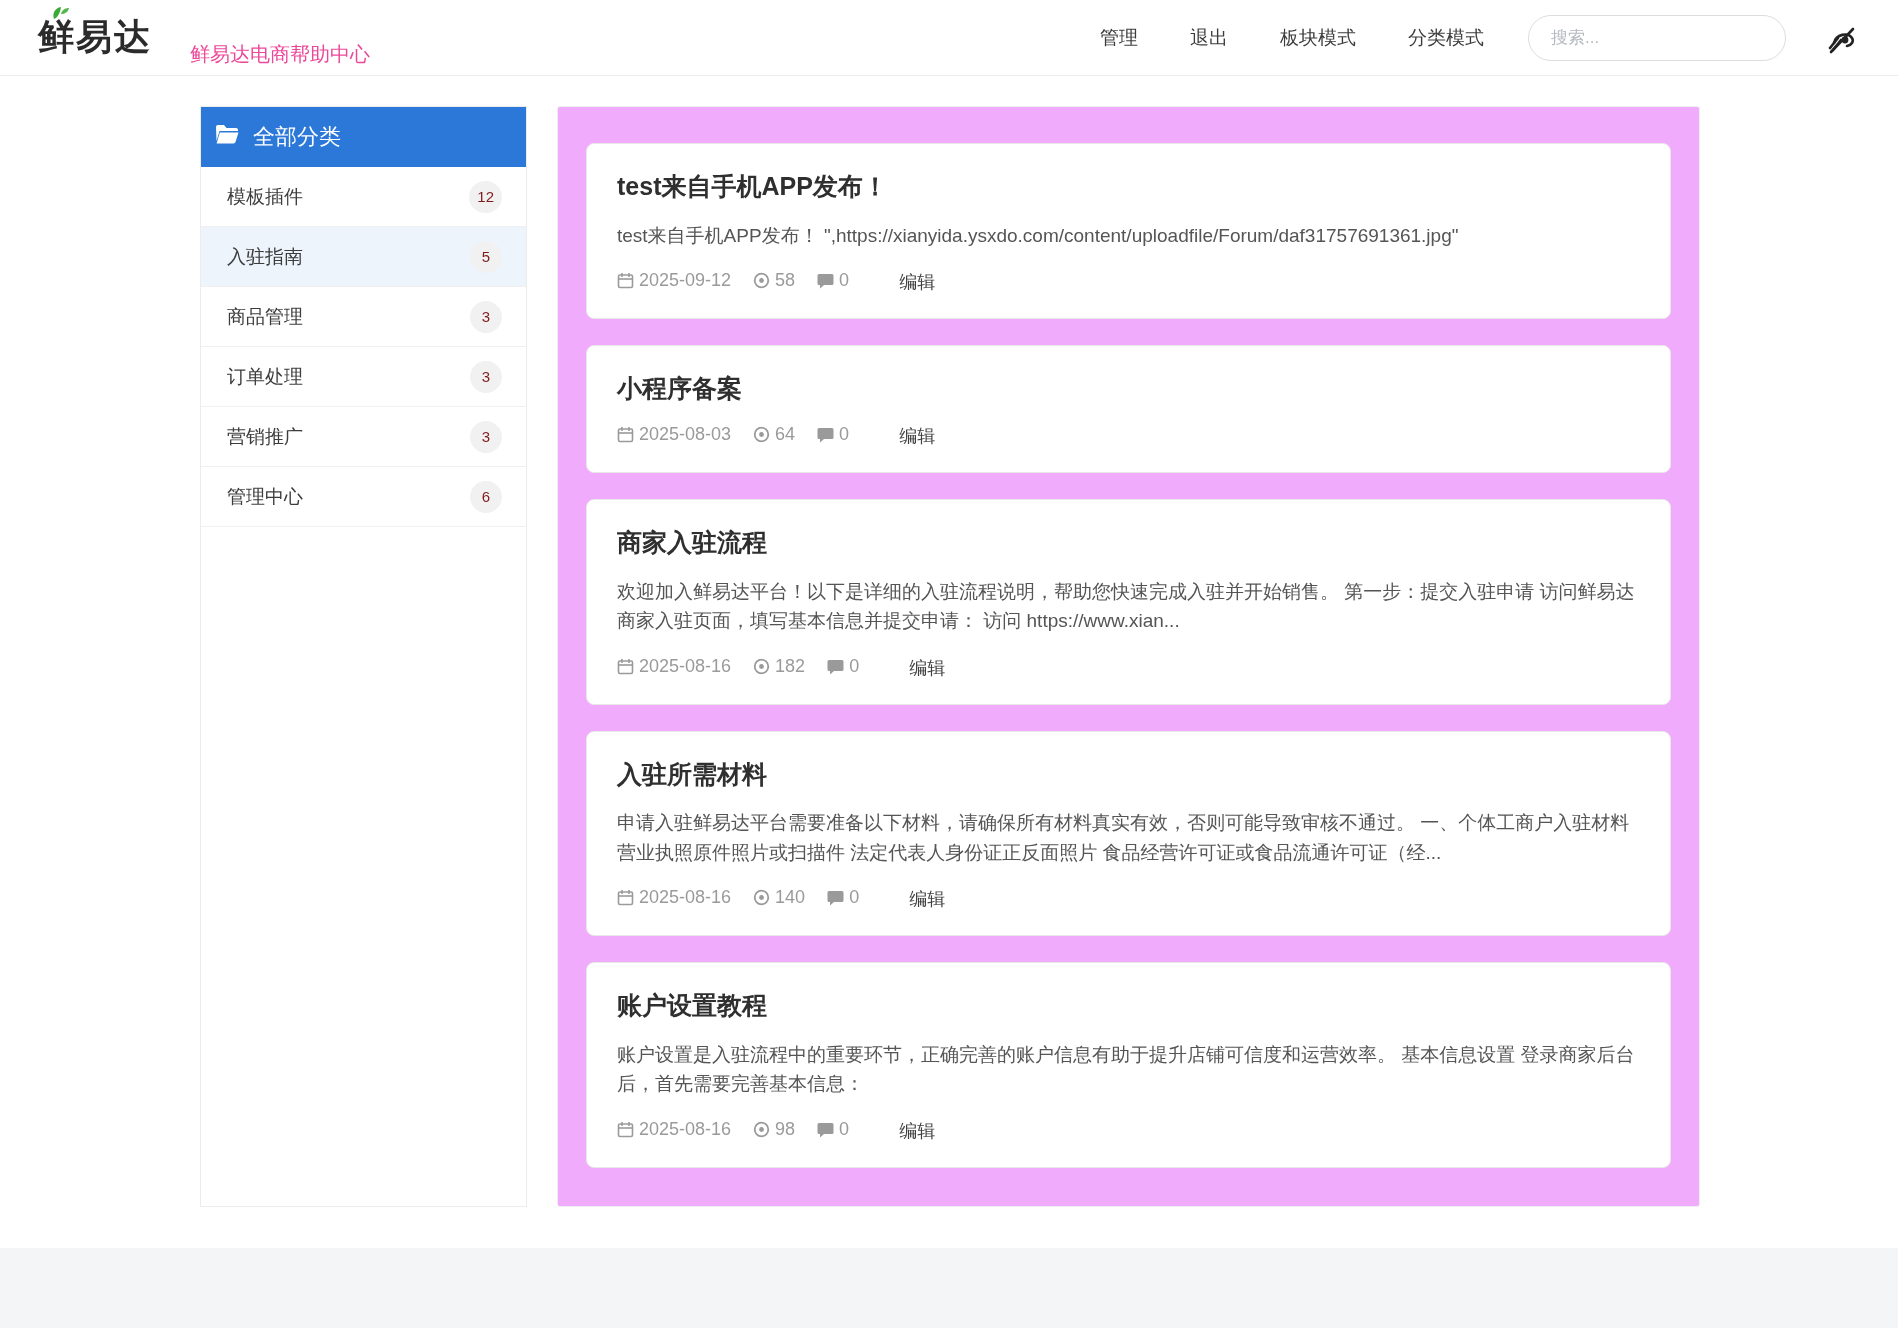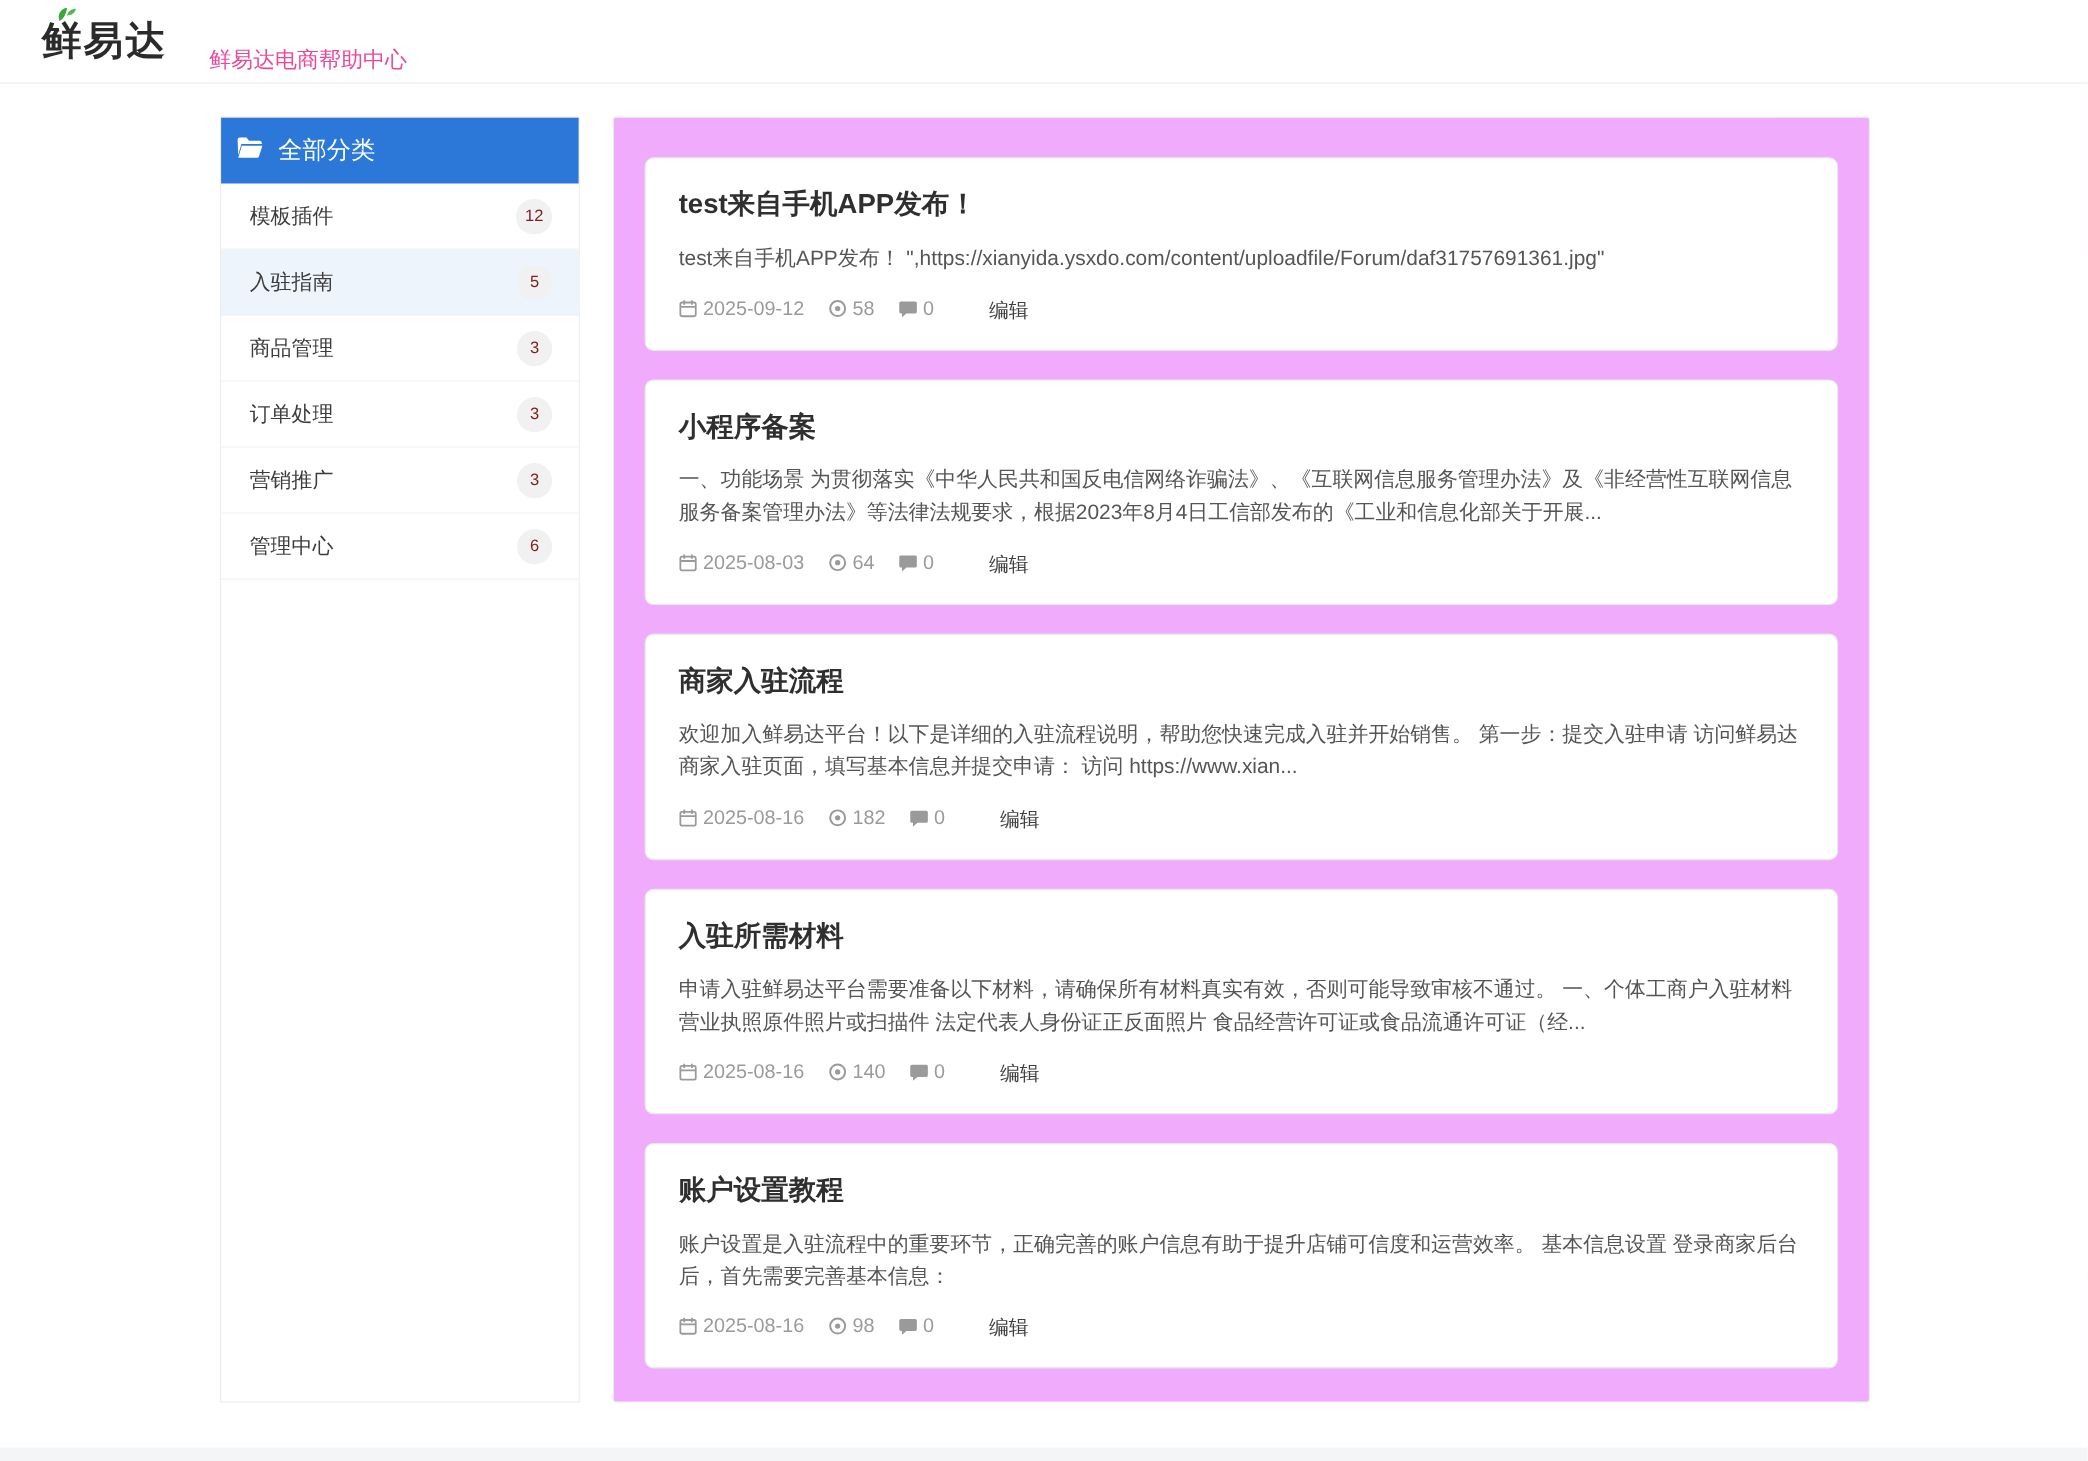--- a/index.html
+++ b/index.html
@@ -76,20 +76,38 @@
     <span class="logo-leaf">
       <svg width="22" height="16" viewBox="0 0 22 16">
           <path d="M6 14 C4 8 7 3 13 2 C12 8 10 12 6 14 Z" fill="#3aaa35"></path>
           <path d="M13 9 C14 5 17 3 21 3 C20 7 17 9 13 9 Z" fill="#52b84d"></path>
         </svg>
     </span>
     <span class="logo-text">鲜易达</span>
   </div>
   <div class="site-title">鲜易达电商帮助中心</div>
 
+  <div class="header-right">
+    <nav class="nav">
+      <a>管理</a>
+      <a>退出</a>
+      <a>板块模式</a>
+      <a>分类模式</a>
+    </nav>
+    <input class="search-box" type="text" placeholder="搜索..." style="">
+    <button class="eyeoff-btn">
+      <svg width="38" height="34" viewBox="0 0 38 34" fill="none" stroke="#222" stroke-width="2.6" stroke-linecap="round">
+        <path d="M12 22 C14 13 26 11 30 17 C32 20 30 24 25 25"></path>
+        <circle cx="23" cy="19" r="3.4" fill="#222" stroke="none"></circle>
+        <line x1="8" y1="27" x2="16" y2="17"></line>
+        <line x1="11" y1="29" x2="19" y2="19"></line>
+        <line x1="9" y1="31" x2="31" y2="8"></line>
+      </svg>
+    </button>
+  </div>
 </header>
 
 <div class="layout">
 
   <aside class="sidebar">
     <div class="sidebar-head">
       <span>
         <svg width="24" height="20" viewBox="0 0 24 20">
             <path d="M1 3 a2 2 0 0 1 2-2 h6 l2.5 3 H21 a2 2 0 0 1 2 2 v1 H4.5 L1.5 17 Z" fill="#fff"></path>
             <path d="M4.8 8.5 H23.5 L20.5 18 a2 2 0 0 1 -1.9 1.4 H1.6 Z" fill="#fff"></path>
@@ -151,21 +169,20 @@
               <path d="M2 2 h13 a1.5 1.5 0 0 1 1.5 1.5 v8 a1.5 1.5 0 0 1 -1.5 1.5 H7 l-4 3.5 v-3.5 H2 a1.5 1.5 0 0 1 -1.5 -1.5 v-8 A1.5 1.5 0 0 1 2 2 Z" fill="#9a9a9a"></path>
             </svg>
           <span>0</span>
         </span>
         <a class="edit-link">编辑</a>
       </div>
     </article>
 
     <article class="card">
       <h2 class="card-title">小程序备案</h2>
-      <p class="card-excerpt">一、功能场景 为贯彻落实《中华人民共和国反电信网络诈骗法》、《互联网信息服务管理办法》及《非经营性互联网信息服务备案管理办法》等法律法规要求，根据2023年8月4日工信部发布的《工业和信息化部关于开展...</p>
       <div class="card-meta">
         <span class="meta-item">
           <svg width="17" height="17" viewBox="0 0 17 17" fill="none" stroke="#9a9a9a" stroke-width="1.6">
               <rect x="1.5" y="3" width="14" height="12.5" rx="1.5"></rect>
               <line x1="5" y1="1" x2="5" y2="5"></line>
               <line x1="12" y1="1" x2="12" y2="5"></line>
               <line x1="1.5" y1="7" x2="15.5" y2="7"></line>
             </svg>
           <span>2025-08-03</span>
         </span>

